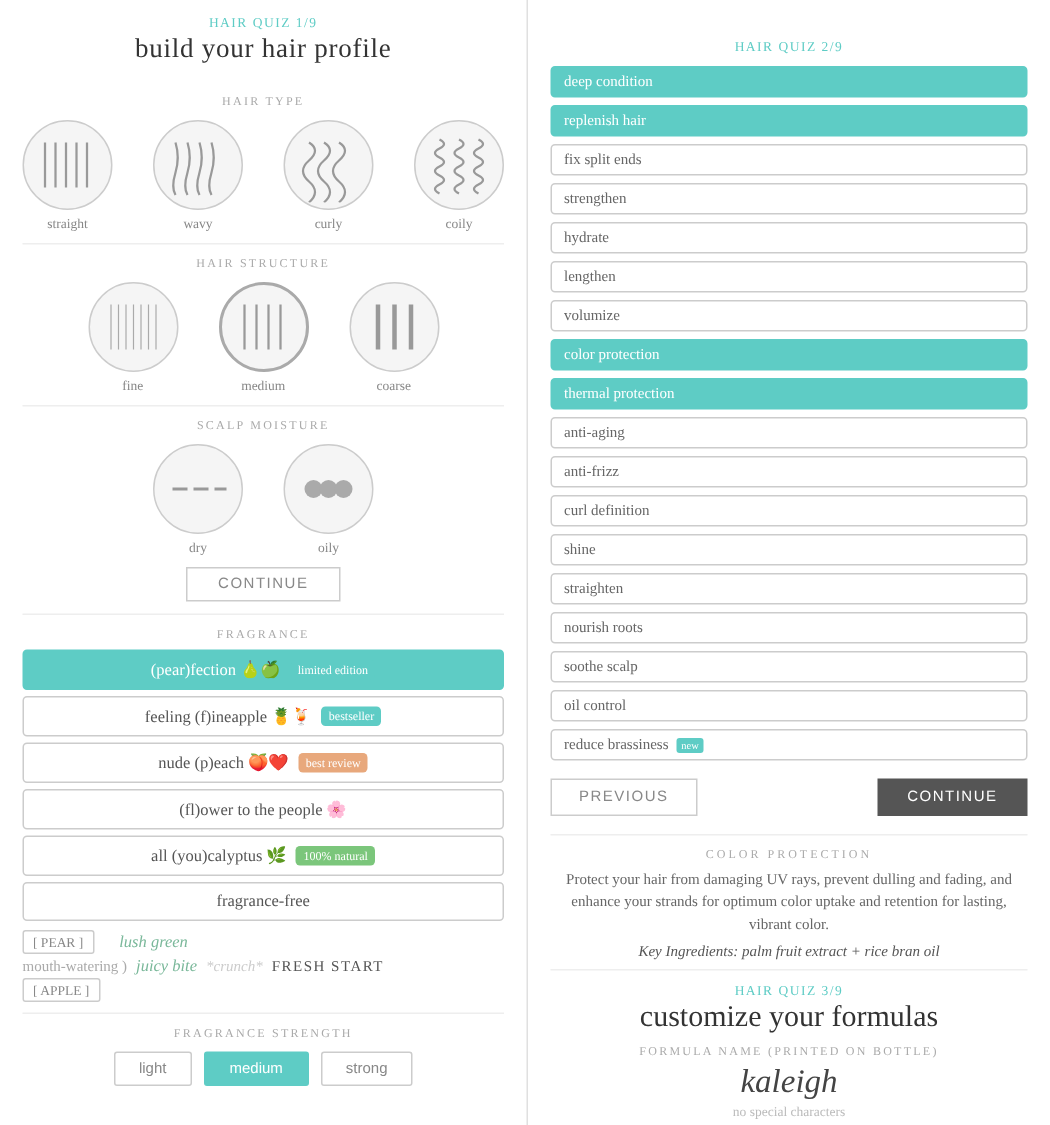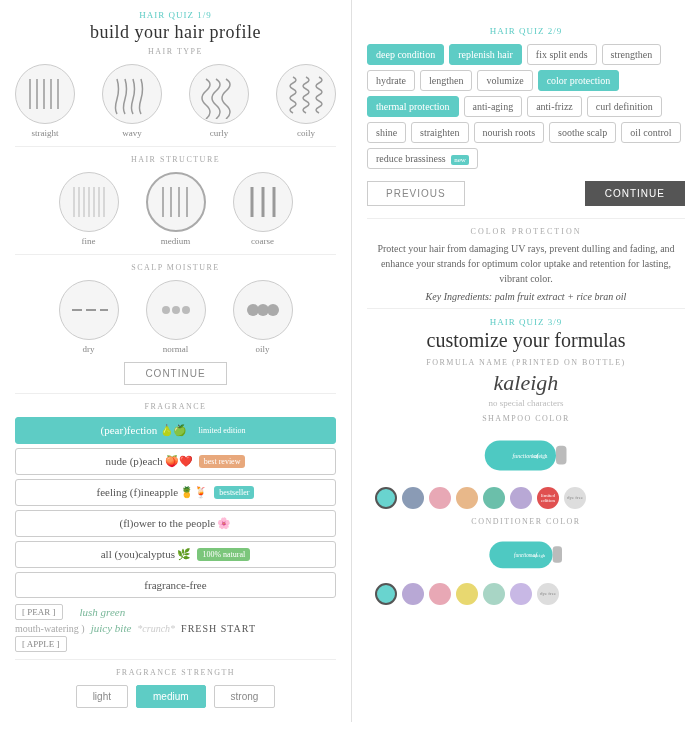--- a/index.html
+++ b/index.html
@@ -27,21 +27,21 @@
       letter-spacing: 1.5px;
       text-transform: uppercase;
       color: #aaa;
       margin-bottom: 4px;
     }
     .page-title {
       text-align: center;
       font-size: 18px;
       font-weight: normal;
       color: #333;
-      margin-bottom: 4px;
+      margin-bottom: 20px;
       letter-spacing: 0.5px;
     }
     .quiz-subtitle {
       font-size: 9px;
       color: #5eccc5;
       letter-spacing: 1px;
       text-transform: uppercase;
       text-align: center;
       margin-bottom: 2px;
     }
@@ -181,20 +181,21 @@
     
     .right-panel {
       padding: 26px 15px;
     }
     
     .goals-tags {
       display: flex;
       flex-wrap: wrap;
       gap: 5px;
       margin: 8px 0;
+      flex-direction: column;
     }
     .goal-tag {
       padding: 4px 8px;
       border: 1px solid #ccc;
       border-radius: 3px;
       font-size: 10px;
       color: #666;
       cursor: pointer;
     }
     .goal-tag.active {
@@ -490,32 +491,20 @@
               <line x1="22" y1="25" x2="32" y2="25"></line>
               <line x1="36" y1="25" x2="44" y2="25"></line>
             </g>
           </svg>
         </div>
         <span class="circle-label">dry</span>
       </div>
       <div class="hair-circle-item">
         <div class="hair-circle">
           <svg viewBox="0 0 50 50" xmlns="http://www.w3.org/2000/svg">
-            <g fill="#bbb">
-              <circle cx="15" cy="25" r="4"></circle>
-              <circle cx="25" cy="25" r="4"></circle>
-              <circle cx="35" cy="25" r="4"></circle>
-            </g>
-          </svg>
-        </div>
-        <span class="circle-label">normal</span>
-      </div>
-      <div class="hair-circle-item">
-        <div class="hair-circle">
-          <svg viewBox="0 0 50 50" xmlns="http://www.w3.org/2000/svg">
             <g fill="#aaa">
               <circle cx="15" cy="25" r="6"></circle>
               <circle cx="25" cy="25" r="6"></circle>
               <circle cx="35" cy="25" r="6"></circle>
             </g>
           </svg>
         </div>
         <span class="circle-label">oily</span>
       </div>
     </div>
@@ -524,26 +513,26 @@
 
     <hr class="divider">
 
     <div class="section-label">FRAGRANCE</div>
     <div class="fragrance-options">
       <div class="frag-option active">
         <span>(pear)fection 🍐🍏</span>
         <span class="badge badge-limited">limited edition</span>
       </div>
       <div class="frag-option">
+        <span>feeling (f)ineapple 🍍🍹</span>
+        <span class="badge badge-bestseller">bestseller</span>
+      </div>
+      <div class="frag-option">
         <span>nude (p)each 🍑❤️</span>
         <span class="badge badge-best">best review</span>
-      </div>
-      <div class="frag-option">
-        <span>feeling (f)ineapple 🍍🍹</span>
-        <span class="badge badge-bestseller">bestseller</span>
       </div>
       <div class="frag-option">
         <span>(fl)ower to the people 🌸</span>
       </div>
       <div class="frag-option">
         <span>all (you)calyptus 🌿</span>
         <span class="badge badge-natural">100% natural</span>
       </div>
       <div class="frag-option">
         <span>fragrance-free</span>

